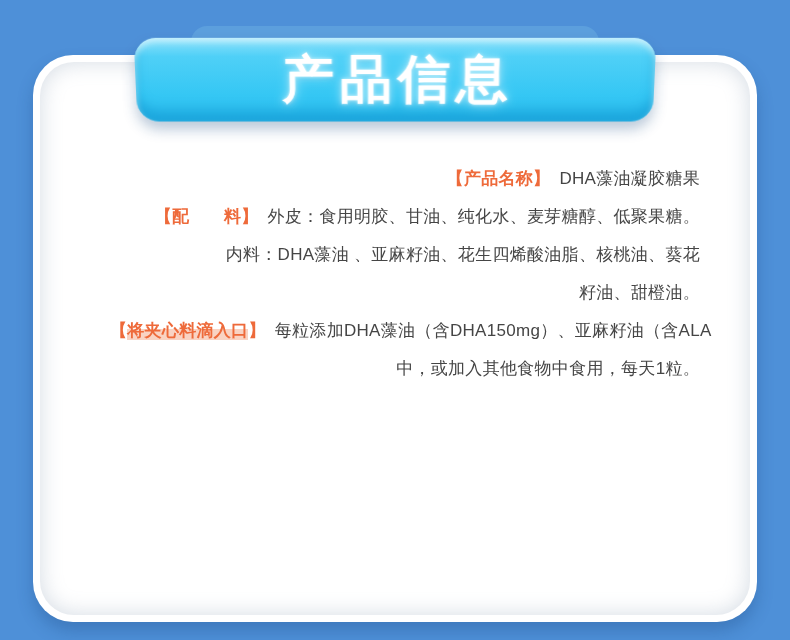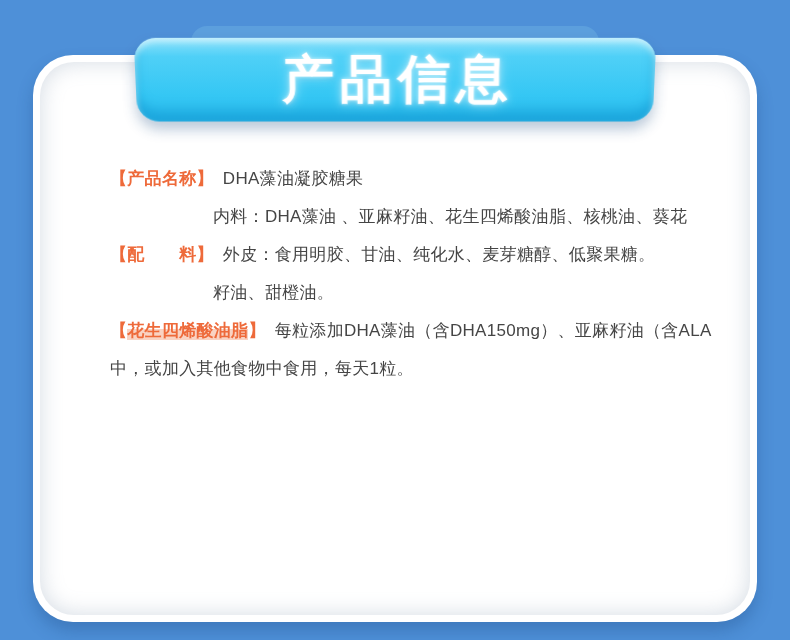--- a/index.html
+++ b/index.html
@@ -26,20 +26,21 @@
     width: 724px; height: 567px;
     background: #ffffff;
     border-radius: 40px;
     box-shadow: 0 9px 16px rgba(28, 70, 125, 0.30);
   }
   .card-inner {
     position: absolute; inset: 7px;
     border-radius: 34px;
     background: #ffffff;
     box-shadow: inset 0 0 22px rgba(125, 145, 170, 0.33);
+    text-align: right;
   }
 
   
   .banner {
     position: absolute; left: 50%; top: 38px;
     width: 519px; height: 84px;
     transform: translateX(-50%) perspective(500px) rotateX(-5deg);
     border-radius: 22px;
     background: linear-gradient(180deg, #8fe2fb 0%, #4fd0f7 22%, #35c7f4 68%, #2bbcee 100%);
     box-shadow:
@@ -89,35 +90,35 @@
 <div class="banner-back"></div>
 
 <div class="card">
   <div class="card-inner">
     <div class="content">
 
       <div class="row">
         <span class="lbl"><span>【</span><span class="lbl-text">产品名称</span><span class="close-bracket">】</span></span><span class="val">DHA藻油凝胶糖果</span>
       </div>
 
+      <div class="row">
+        <span class="lbl"><span>【</span><span class="lbl-text">配　　料</span><span class="close-bracket">】</span></span><span class="val">外皮：食用明胶、甘油、纯化水、麦芽糖醇、低聚果糖。</span>
+      </div>
+
       <div class="row ind">
         <span class="val">内料：DHA藻油 、亚麻籽油、花生四烯酸油脂、核桃油、葵花</span>
-      </div>
-
-      <div class="row">
-        <span class="lbl"><span>【</span><span class="lbl-text">配　　料</span><span class="close-bracket">】</span></span><span class="val">外皮：食用明胶、甘油、纯化水、麦芽糖醇、低聚果糖。</span>
       </div>
 
       <div class="row ind">
         <span class="val">籽油、甜橙油。</span>
       </div>
 
 
       <div class="row hl">
-        <span class="lbl"><span>【</span><span class="lbl-text">花生四烯酸油脂</span><span class="close-bracket">】</span></span><span class="val">每粒添加DHA藻油（含DHA150mg）、亚麻籽油（含ALA</span>
+        <span class="lbl"><span>【</span><span class="lbl-text">将夹心料滴入口</span><span class="close-bracket">】</span></span><span class="val">每粒添加DHA藻油（含DHA150mg）、亚麻籽油（含ALA</span>
       </div>
 
 
 
       <div class="row">
         <span class="val">中，或加入其他食物中食用，每天1粒。</span>
       </div>
 
 
 

